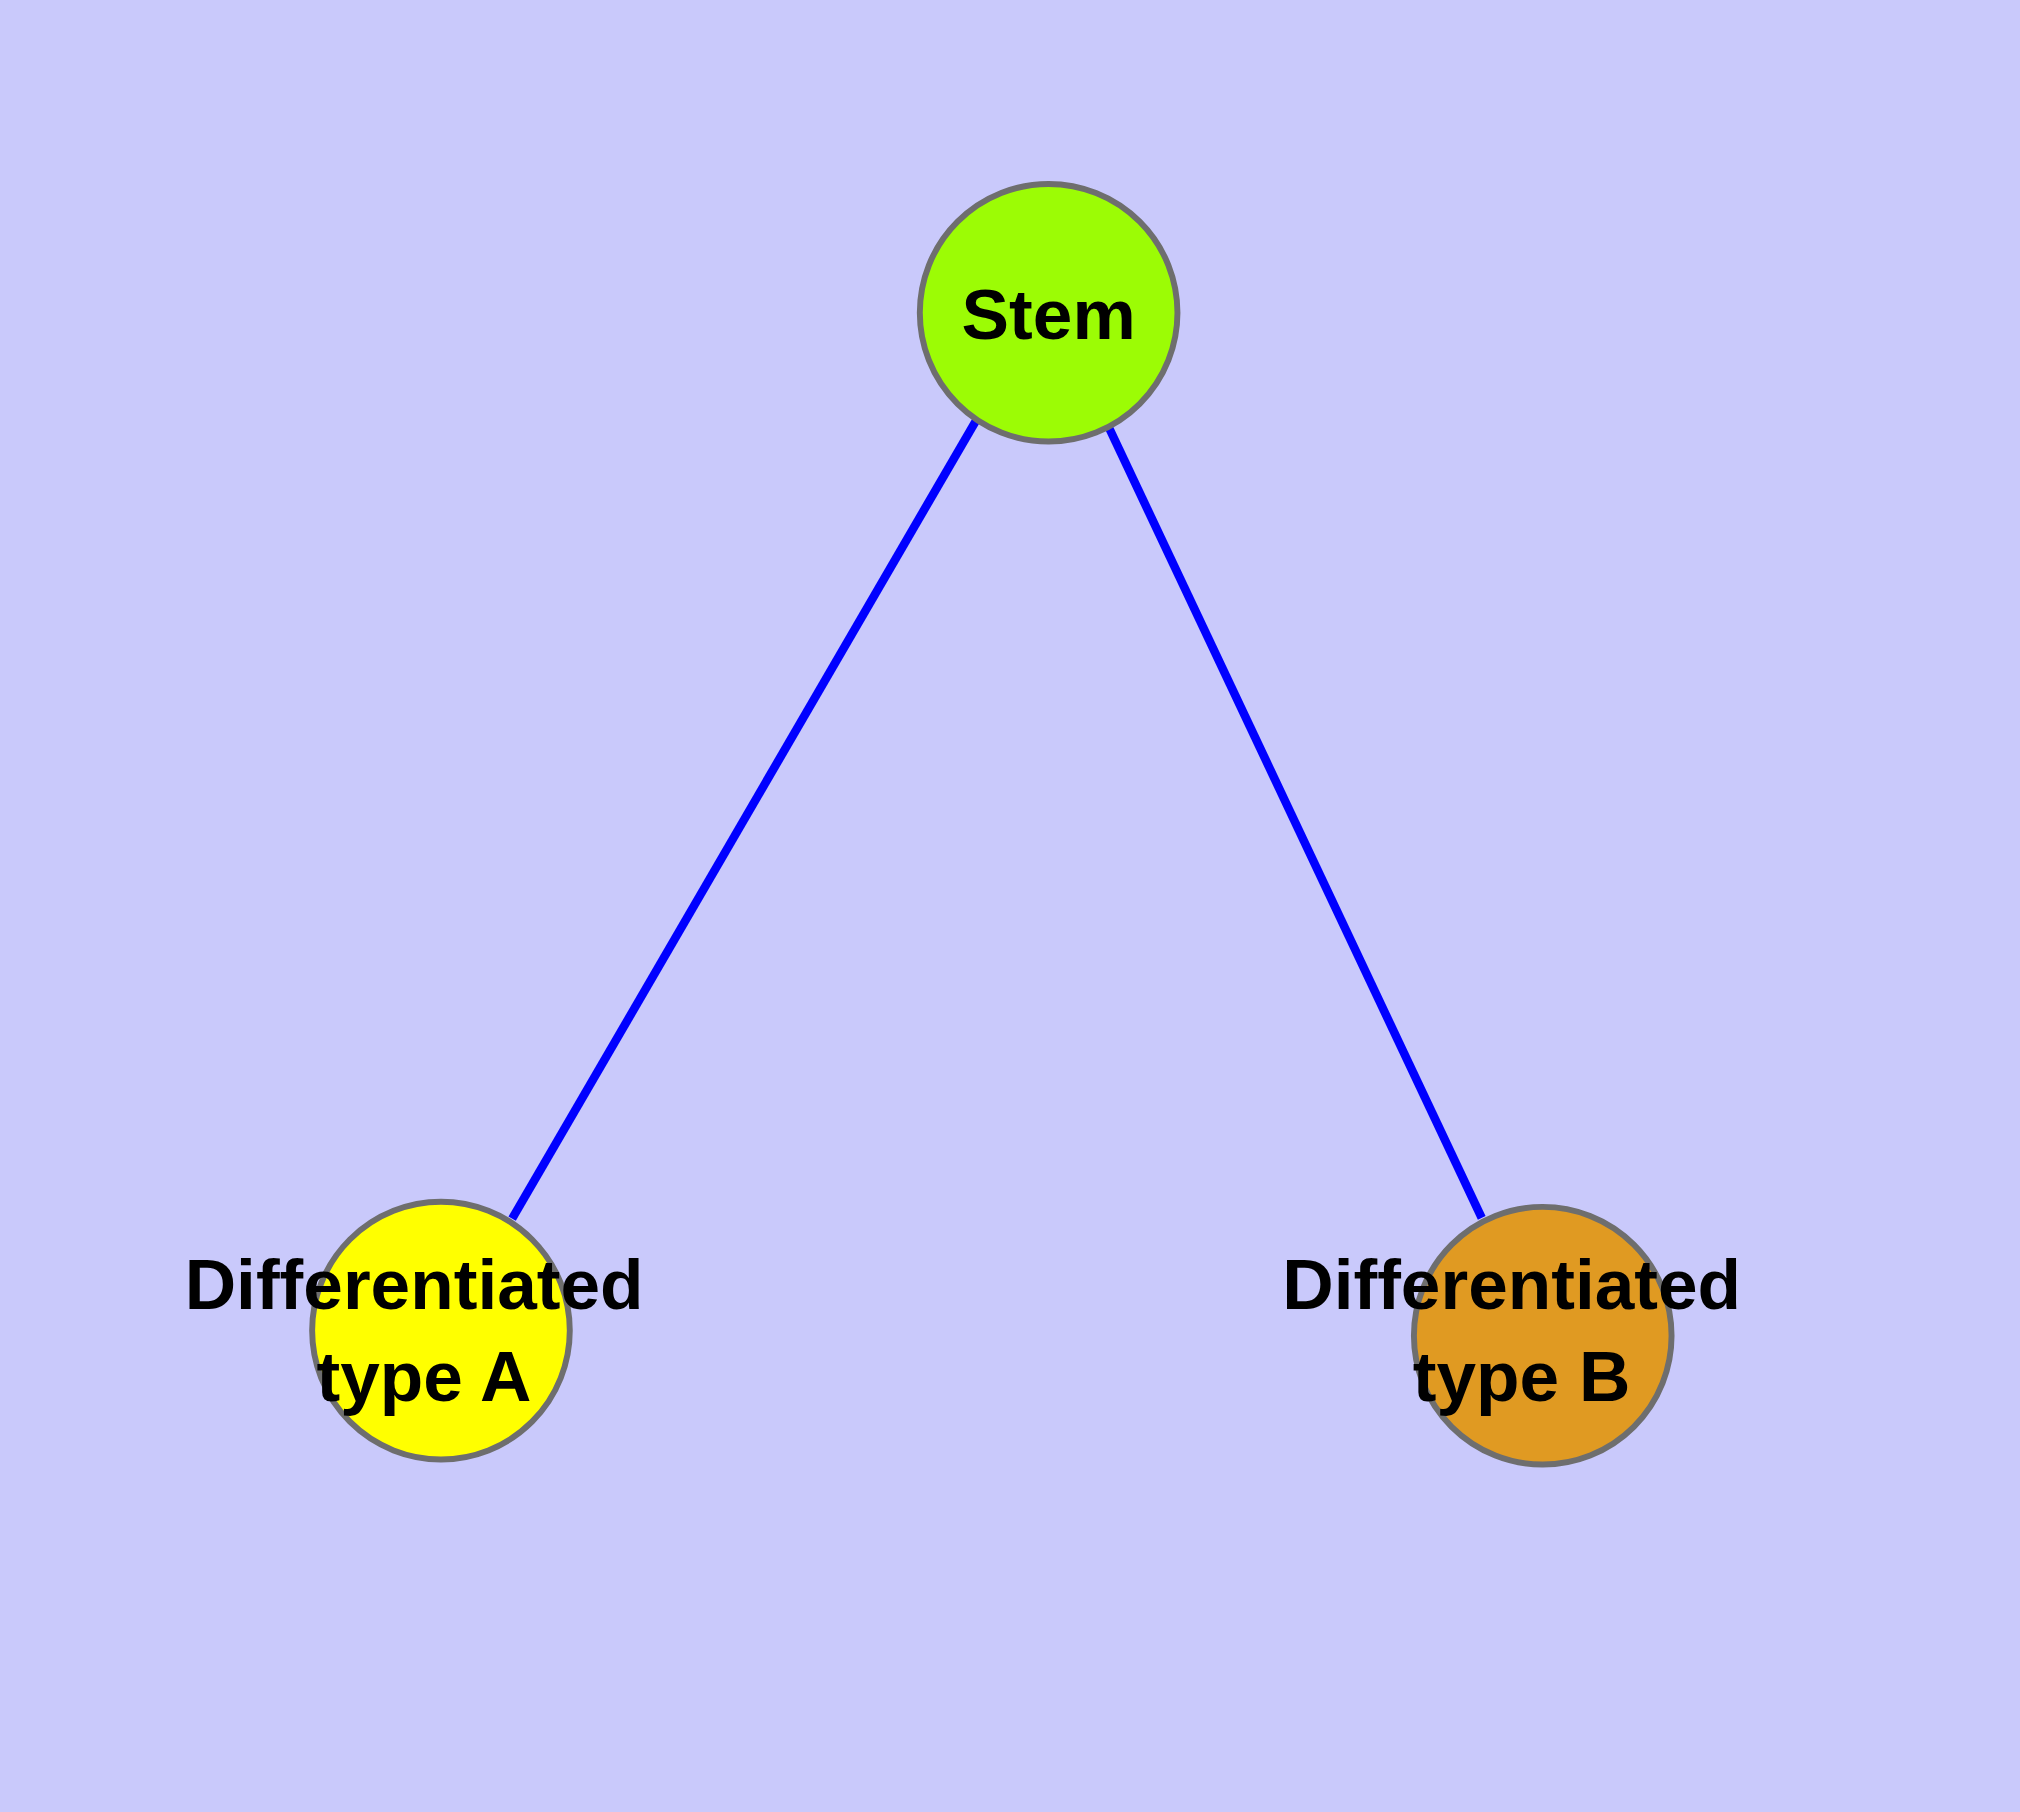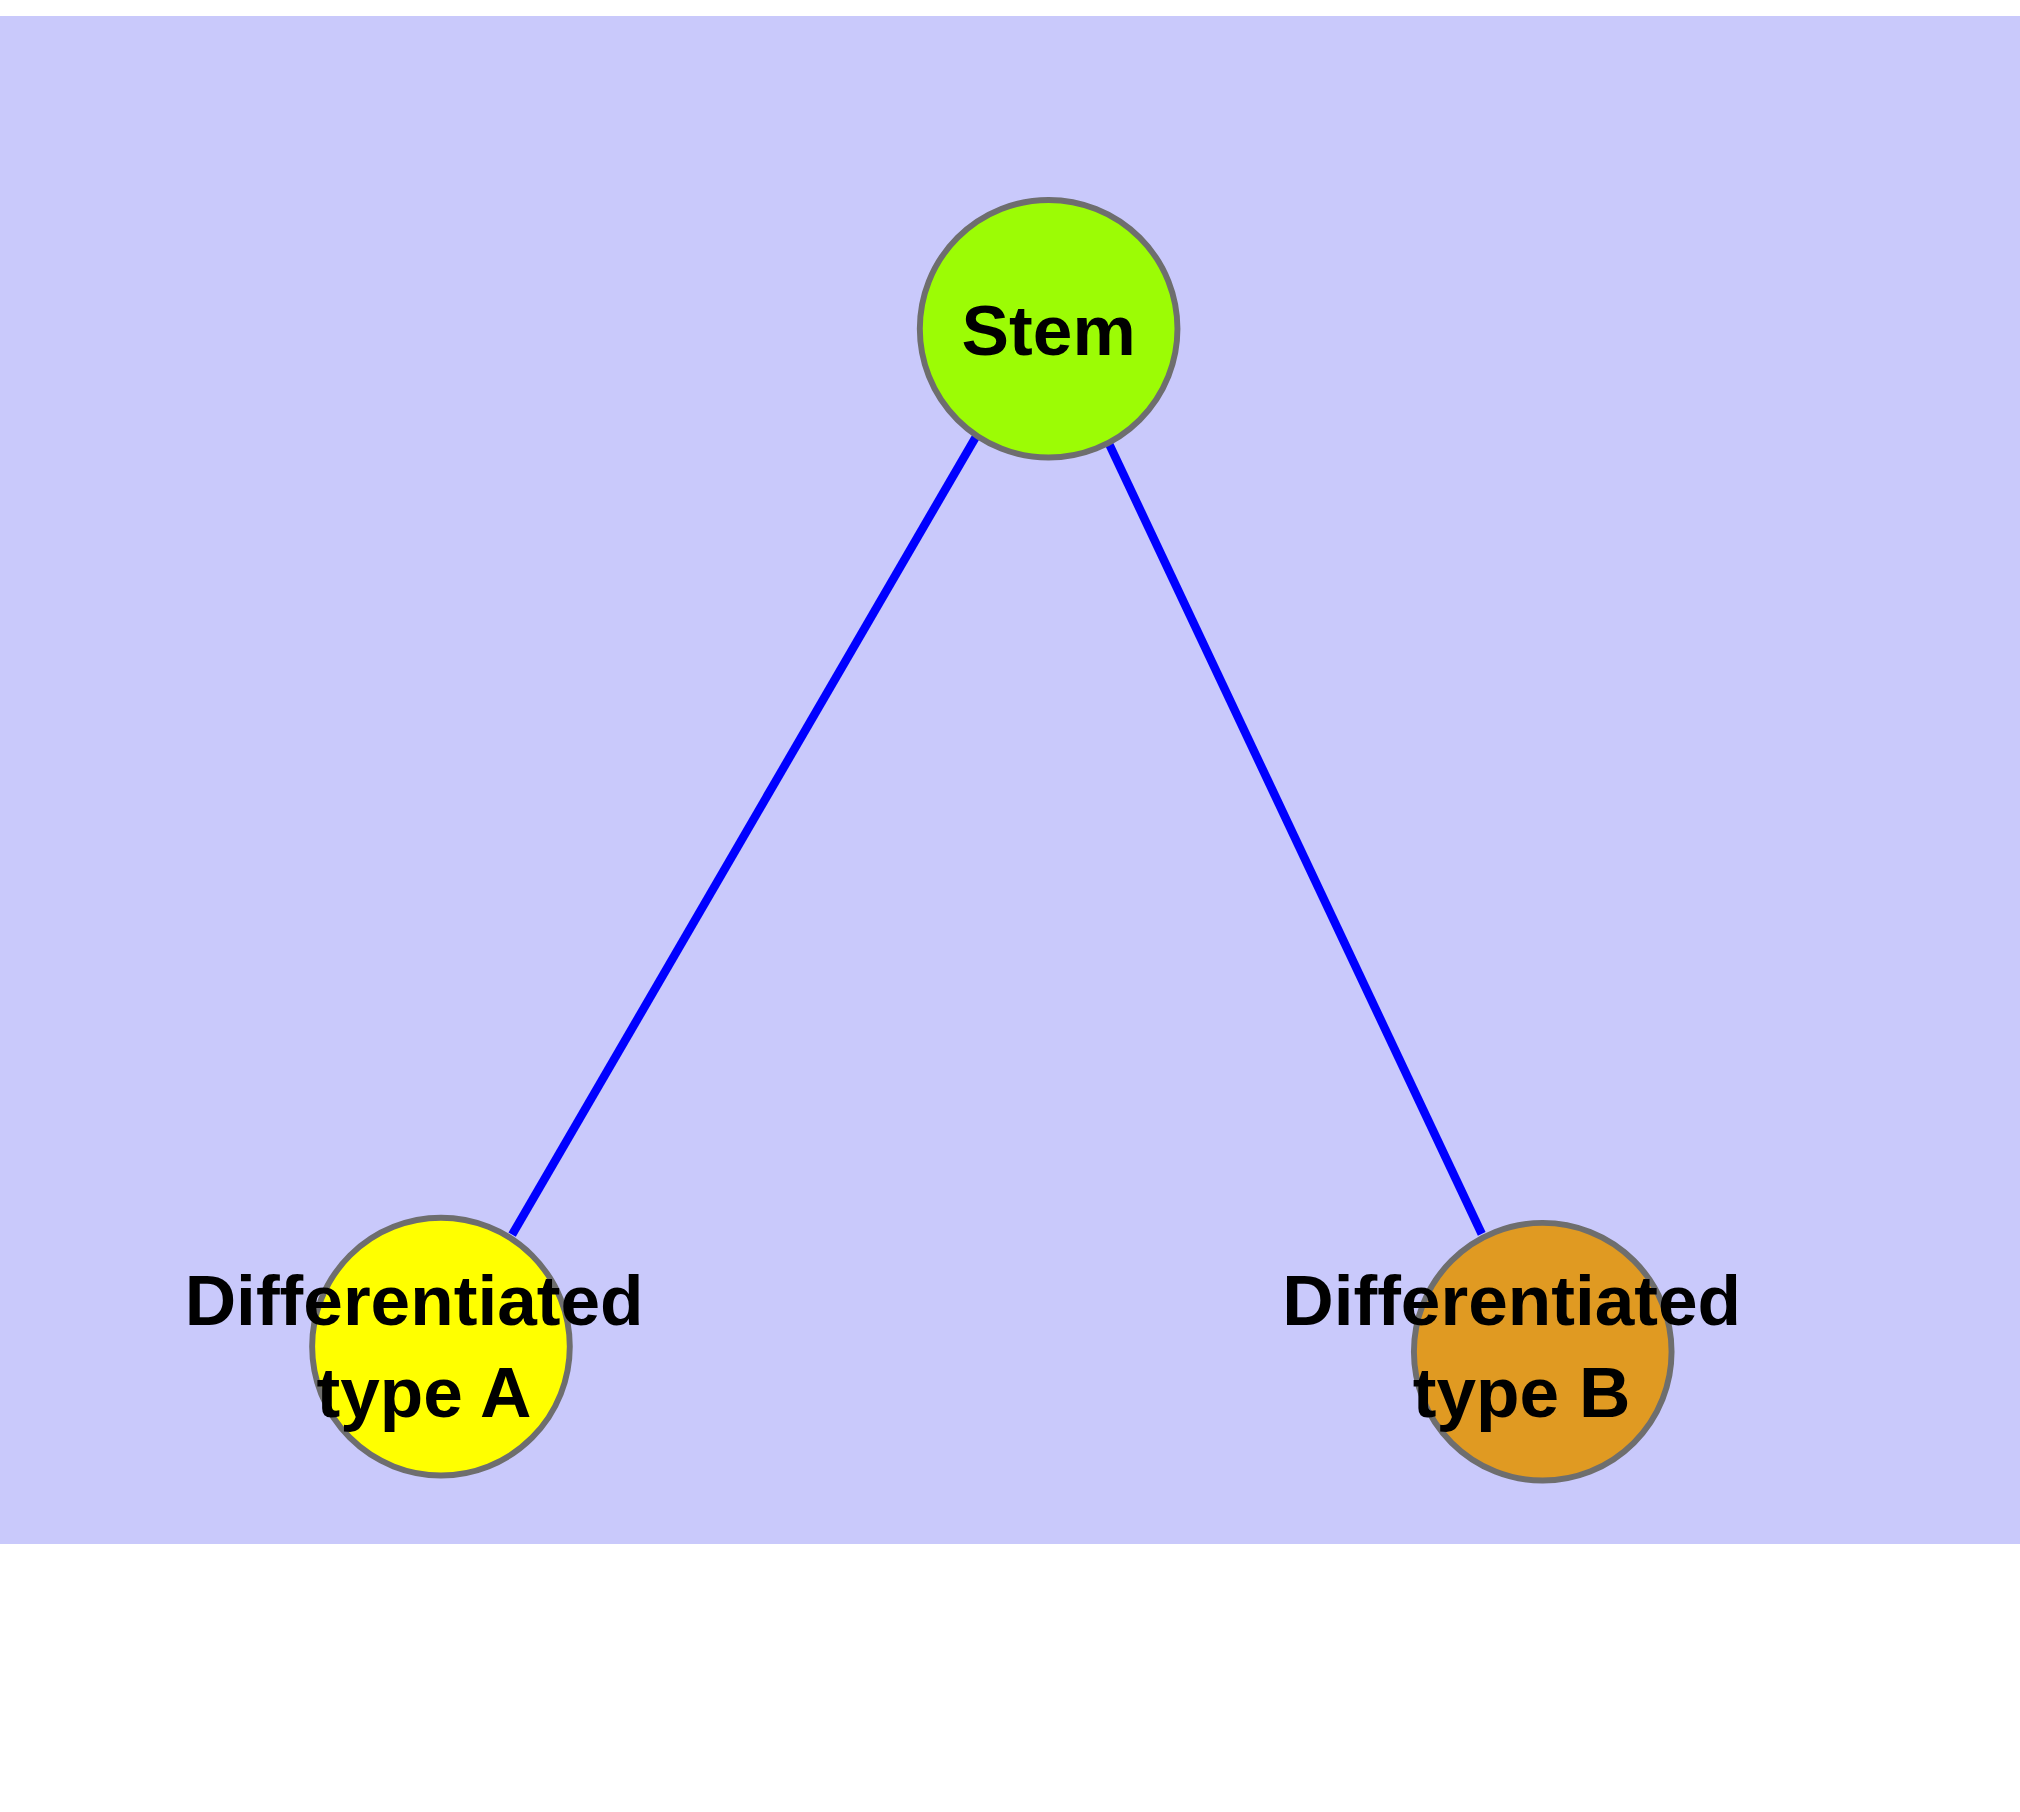--- a/index.html
+++ b/index.html
@@ -35,21 +35,21 @@
     fill: #000000;
     text-anchor: middle;
     dominant-baseline: alphabetic;
     font-family: "Liberation Sans", sans-serif;
     paint-order: normal;
   }
 </style>
 </head>
 <body>
 
-<div id="canvas" style="width: 2021px; height: 1528px; margin-top: 16px;">
+<div id="canvas" style="width: 2021px; height: 1812px;">
   <div id="graph-bg" style="background: rgb(201, 201, 251); width: 2021px; height: 1812px;"></div>
 
   <svg id="graph-svg" viewBox="0 0 2384 2138" xmlns="http://www.w3.org/2000/svg" style="width: 2021px; height: 1812px;">
 
     <g id="edges-layer">
       <line class="edge" x1="1152" y1="495" x2="604" y2="1438" stroke="#0000ff" stroke-width="10" stroke-linecap="butt"></line>
       <line class="edge" x1="1306" y1="500" x2="1748" y2="1437" stroke="#0000ff" stroke-width="10" stroke-linecap="butt"></line>
     </g>
 
     <g id="nodes-layer">

